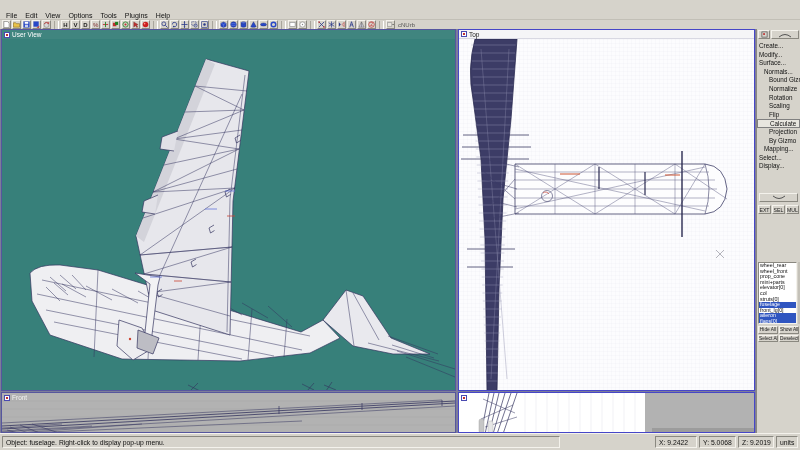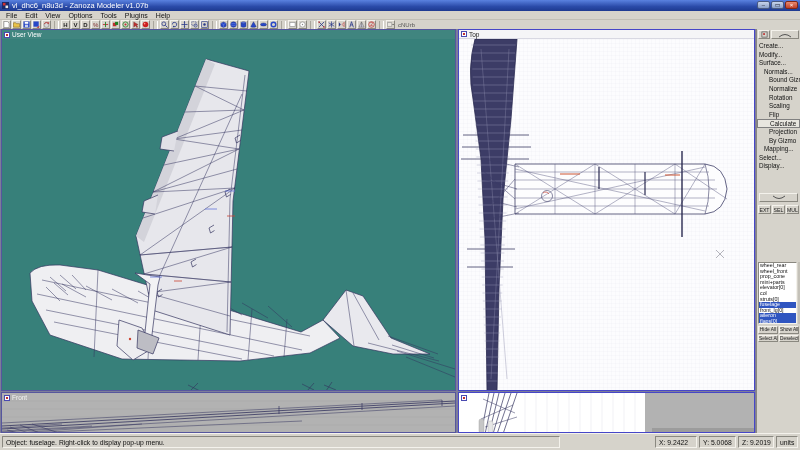--- a/index.html
+++ b/index.html
@@ -86,33 +86,20 @@
   #sb-x { left:655px; width:42px; }
   #sb-y { left:699px; width:37px; }
   #sb-z { left:738px; width:36px; }
   #sb-units { left:776px; width:22px; }
 </style>
 </head>
 <body>
 
 <div class="window">
 
-  <div class="titlebar">
-    <svg class="app-icon" viewBox="0 0 8 8">
-      <rect x="0" y="0" width="8" height="8" fill="#1a2a6a"></rect>
-        <rect x="1" y="1" width="3" height="3" fill="#d03030"></rect>
-        <rect x="4" y="4" width="3" height="3" fill="#e8e8e8"></rect>
-    </svg>
-    <span class="title-text">vl_dhc6_n8u3d - Zanoza Modeler v1.07b</span>
-    <span class="win-btns">
-      <span class="win-btn">–</span>
-      <span class="win-btn">▭</span>
-      <span class="win-btn close">×</span>
-    </span>
-  </div>
 
   <div class="menubar" id="menubar">
       <span class="menu-item">File</span>
       <span class="menu-item">Edit</span>
       <span class="menu-item">View</span>
       <span class="menu-item">Options</span>
       <span class="menu-item">Tools</span>
       <span class="menu-item">Plugins</span>
       <span class="menu-item">Help</span>
     </div>

